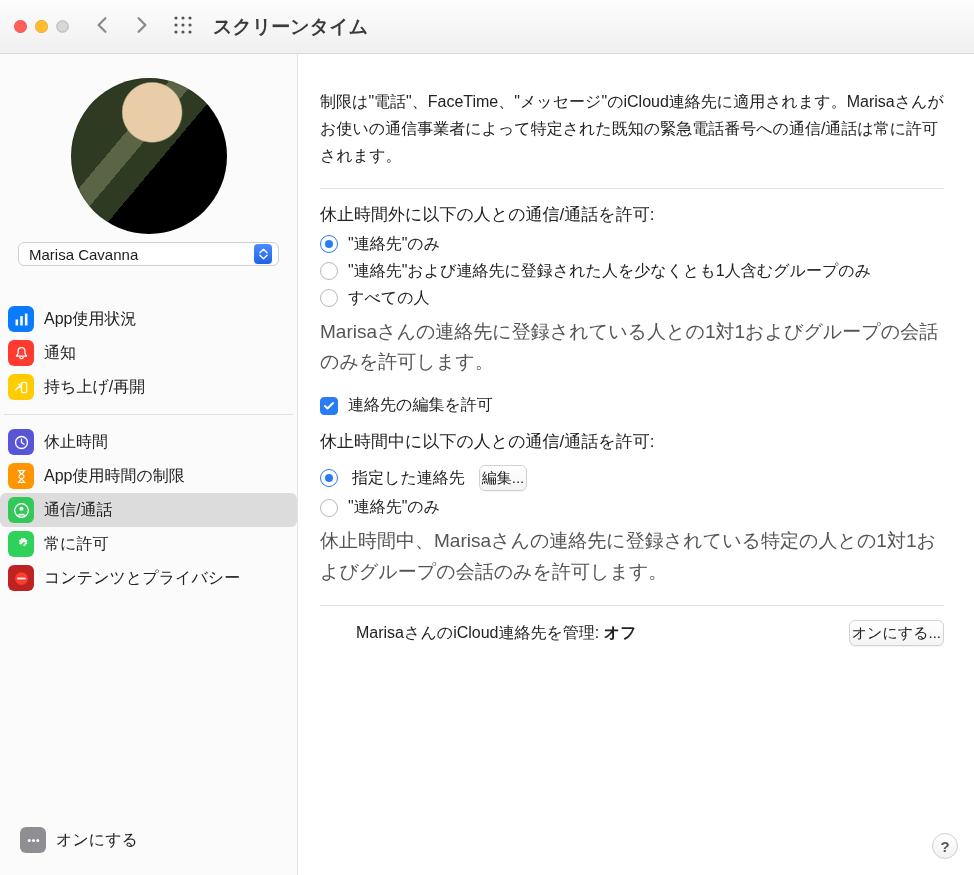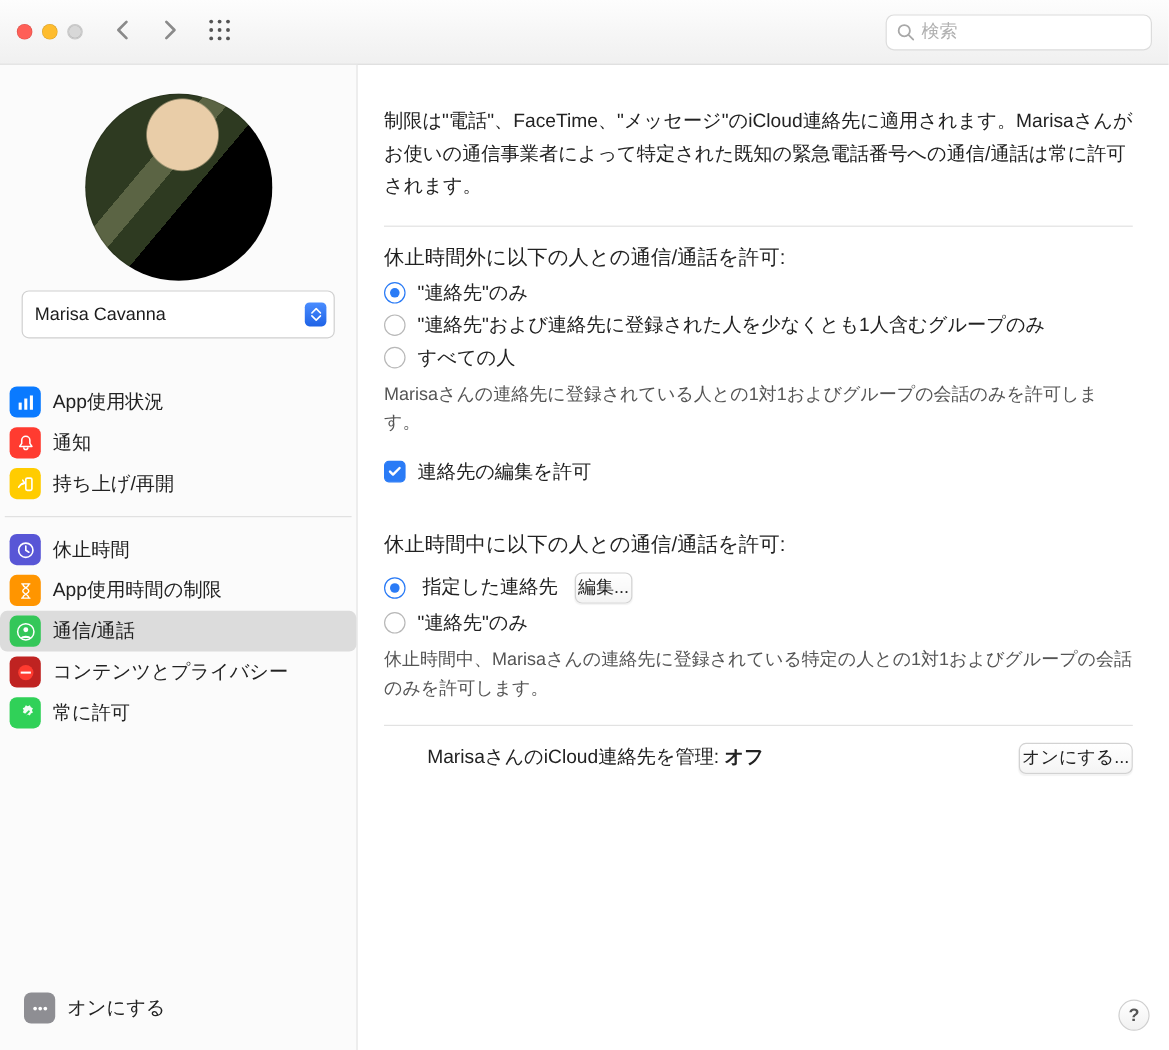--- a/index.html
+++ b/index.html
@@ -56,21 +56,21 @@
   .avatar {
     width: 156px; height: 156px; border-radius: 50%;
     background: radial-gradient(circle at 52% 22%, #e9cda8 0 20%, transparent 21%),
                 linear-gradient(130deg,#2e3a21 0 35%, #5b6444 35% 44%, #2e3a21 44% 55%, #000 55% 100%),
                 linear-gradient(#1e2a18,#0d0d0d);
     box-shadow: inset 0 0 0 1px rgba(0,0,0,.12);
   }
 
   .user-select {
     margin: 8px 18px 0 18px;
-    height: 40px;
+    height: 24px;
     border: 1px solid #d0d0d0;
     border-radius: 6px;
     background:#fff;
     display:flex; align-items:center;
     padding: 0 6px 0 10px;
     font-size: 15px;
   }
   .user-select .chevrons {
     margin-left:auto; width:18px; height:20px;
     background: linear-gradient(#4a8dff,#1f63e6);
@@ -135,21 +135,21 @@
   .radio.checked::after{
     content:""; width:8px; height:8px; border-radius:50%; background:#2a7bf6;
   }
   .checkbox {
     width:18px; height:18px; border-radius:4px;
     border:1px solid #2a7bf6; background:#2a7bf6;
     display:flex; align-items:center; justify-content:center;
     color:#fff; flex-shrink:0;
   }
   .checkbox svg { width:12px; height:12px; }
-  .subnote { color:#555; font-size:15px; margin:8px 0 18px 0; line-height:1.6;}
+  .subnote { color:#555; font-size:19px; margin:8px 0 18px 0; line-height:1.6;}
   .edit-btn, .mac-btn {
     display:inline-flex; align-items:center; justify-content:center;
     height:26px; padding:0 2px;
     border:1px solid #d2d2d2; border-radius:6px;
     background:linear-gradient(#ffffff,#f4f4f4);
     font-size:15px; color:#222;
     box-shadow: 0 1px 1px rgba(0,0,0,.05);
   }
   .row-with-btn { display:flex; align-items:center; gap:14px;margin-top:12px; }
   .manage-row { display:flex; align-items:center; justify-content:space-between; margin-top:4px;margin-left:36px;}
@@ -189,27 +189,21 @@
           <circle cx="17" cy="3" r="1.6"></circle>
           <circle cx="3" cy="10" r="1.6"></circle>
           <circle cx="10" cy="10" r="1.6"></circle>
           <circle cx="17" cy="10" r="1.6"></circle>
           <circle cx="3" cy="17" r="1.6"></circle>
           <circle cx="10" cy="17" r="1.6"></circle>
           <circle cx="17" cy="17" r="1.6"></circle>
         </g>
       </svg>
   </span>
-  <div class="search">
-    <svg viewBox="0 0 16 16">
-        <circle cx="7" cy="7" r="5" fill="none" stroke="currentColor" stroke-width="1.6"></circle>
-        <path d="M11 11l4 4" stroke="currentColor" stroke-width="1.6" stroke-linecap="round"></path>
-      </svg>
-    <span class="search-text">検索</span>
-  </div>
+  <div class="title">スクリーンタイム</div>
 </div>
 
 <div class="body">
 
   <div class="sidebar">
     <div class="avatar-wrap">
         <div class="avatar"></div>
       </div>
     <div class="user-select">
       <span>Marisa Cavanna</span>
@@ -279,36 +273,36 @@
         <span class="sicon green">
             <svg viewBox="0 0 20 20">
               <circle cx="10" cy="10" r="8" fill="none" stroke="#fff" stroke-width="1.5"></circle>
               <circle cx="10" cy="8" r="2.4" fill="#fff"></circle>
               <path d="M5 16c1-3 9-3 10 0" fill="#fff"></path>
             </svg>
           </span>
         <span>通信/通話</span>
       </div>
       <div class="side-item">
+        <span class="sicon green2">
+            <svg viewBox="0 0 20 20">
+              <path d="M10 2l2 1 2-1 1 2 2 1-1 2 1 2-2 1-1 2-2-1-2 1-1-2-2-1 1-2-1-2 2-1z" fill="#fff" opacity=".95"></path>
+              <path d="M7 10l2 2 4-4" fill="none" stroke="#30d158" stroke-width="2" stroke-linecap="round" stroke-linejoin="round"></path>
+            </svg>
+          </span>
+        <span>常に許可</span>
+      </div>
+      <div class="side-item">
         <span class="sicon darkred">
             <svg viewBox="0 0 20 20">
               <circle cx="10" cy="10" r="7.5" fill="#ff3b30"></circle>
               <rect x="5" y="9" width="10" height="2" fill="#fff"></rect>
             </svg>
           </span>
         <span>コンテンツとプライバシー</span>
-      </div>
-      <div class="side-item">
-        <span class="sicon green2">
-            <svg viewBox="0 0 20 20">
-              <path d="M10 2l2 1 2-1 1 2 2 1-1 2 1 2-2 1-1 2-2-1-2 1-1-2-2-1 1-2-1-2 2-1z" fill="#fff" opacity=".95"></path>
-              <path d="M7 10l2 2 4-4" fill="none" stroke="#30d158" stroke-width="2" stroke-linecap="round" stroke-linejoin="round"></path>
-            </svg>
-          </span>
-        <span>常に許可</span>
       </div>
     </div>
 
     <div class="sidebar-footer">
       <div class="side-item">
         <span class="sicon gray">
             <svg viewBox="0 0 20 20">
               <g fill="#fff">
                 <circle cx="5" cy="10" r="1.8"></circle>
                 <circle cx="10" cy="10" r="1.8"></circle>
@@ -343,21 +337,21 @@
 
     <div class="check-row">
       <span class="checkbox">
           <svg viewBox="0 0 12 12">
             <path d="M2 6l2.5 2.5L10 3" fill="none" stroke="#fff" stroke-width="2" stroke-linecap="round" stroke-linejoin="round"></path>
           </svg>
         </span>
       <span>連絡先の編集を許可</span>
     </div>
 
-    <div class="section-label" style="margin-top:38px">休止時間中に以下の人との通信/通話を許可:</div>
+    <div class="section-label" style="margin-top:14px">休止時間中に以下の人との通信/通話を許可:</div>
 
     <div class="radio-row row-with-btn">
       <span class="radio checked"></span>
       <span>指定した連絡先</span>
       <span class="edit-btn">編集...</span>
     </div>
     <div class="radio-row">
       <span class="radio"></span>
       <span>"連絡先"のみ</span>
     </div>

